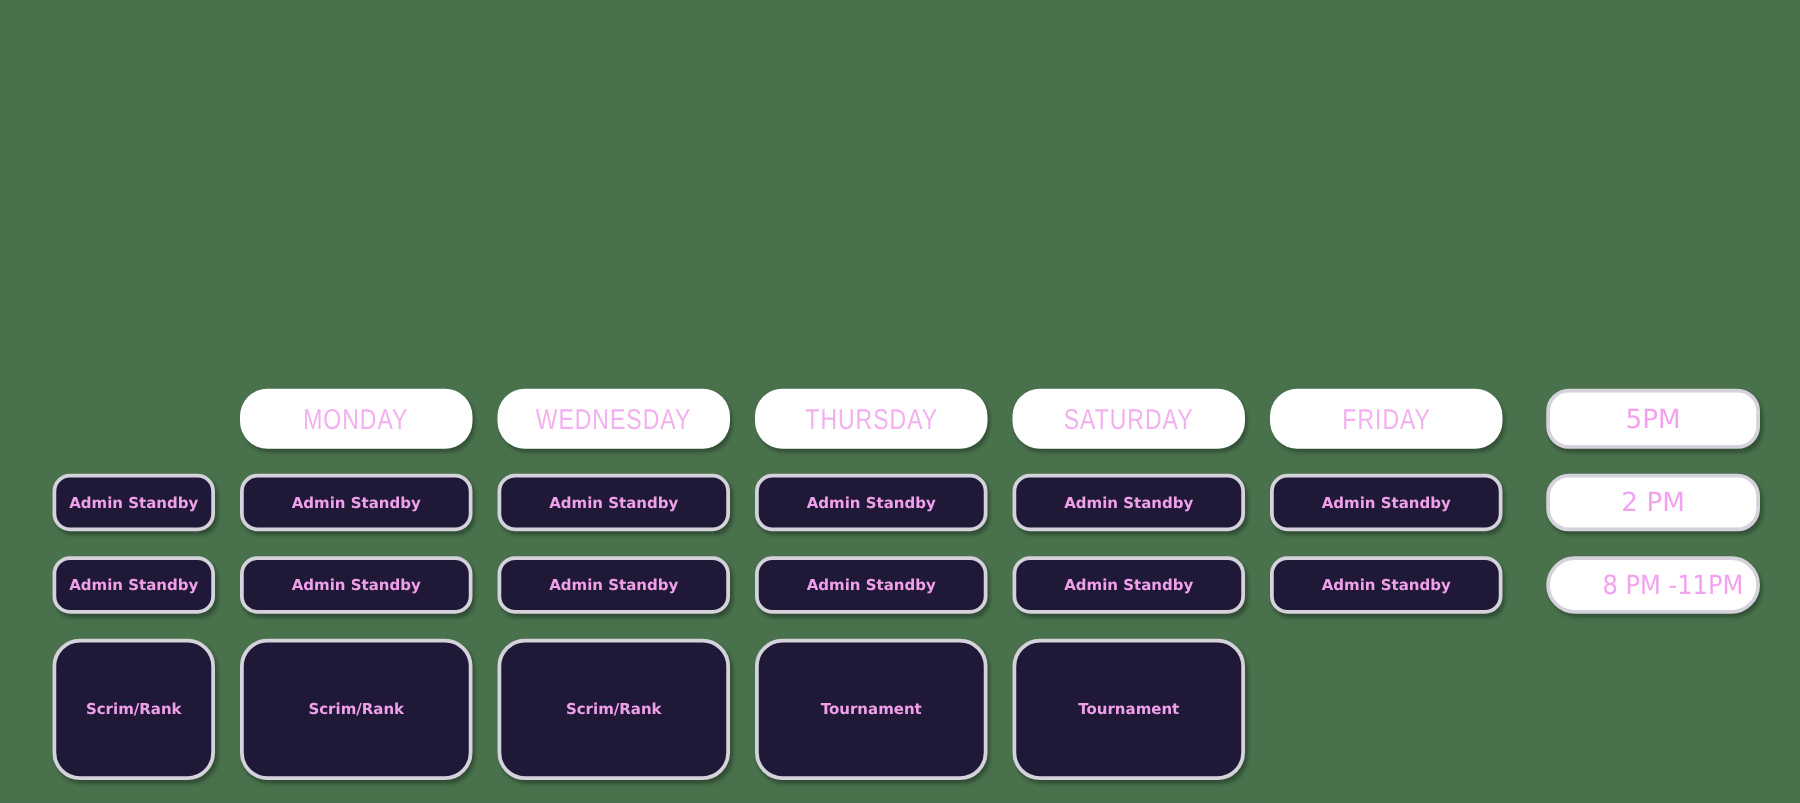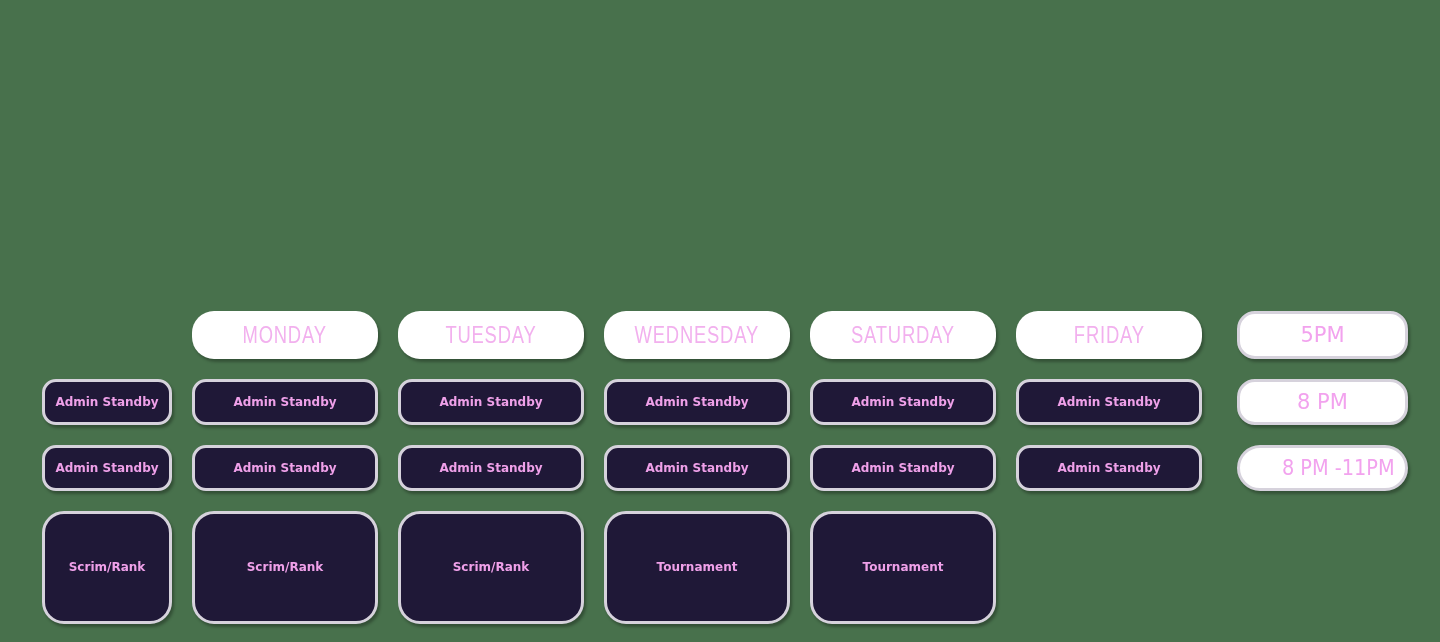--- a/index.html
+++ b/index.html
@@ -81,24 +81,24 @@
 </head>
 <body>
 
 <div class="board">
 
   <div class="corner"></div>
   <div class="pill day">
       <span>MONDAY</span>
     </div>
   <div class="pill day">
-      <span>TUESDAY</span>
+      <span>WEDNESDAY</span>
     </div>
   <div class="pill day">
-      <span>WEDNESDAY</span>
+      <span>THURSDAY</span>
     </div>
   <div class="pill day">
       <span>SATURDAY</span>
     </div>
   <div class="pill day">
       <span>FRIDAY</span>
     </div>
 
   <div class="pill time">
       <span>5PM</span>
@@ -116,21 +116,21 @@
       <span>Admin Standby</span>
     </div>
   <div class="cell">
       <span>Admin Standby</span>
     </div>
   <div class="cell">
       <span>Admin Standby</span>
     </div>
 
   <div class="pill time">
-      <span>8 PM</span>
+      <span>2 PM</span>
     </div>
   <div class="cell">
       <span>Admin Standby</span>
     </div>
   <div class="cell">
       <span>Admin Standby</span>
     </div>
   <div class="cell">
       <span>Admin Standby</span>
     </div>

